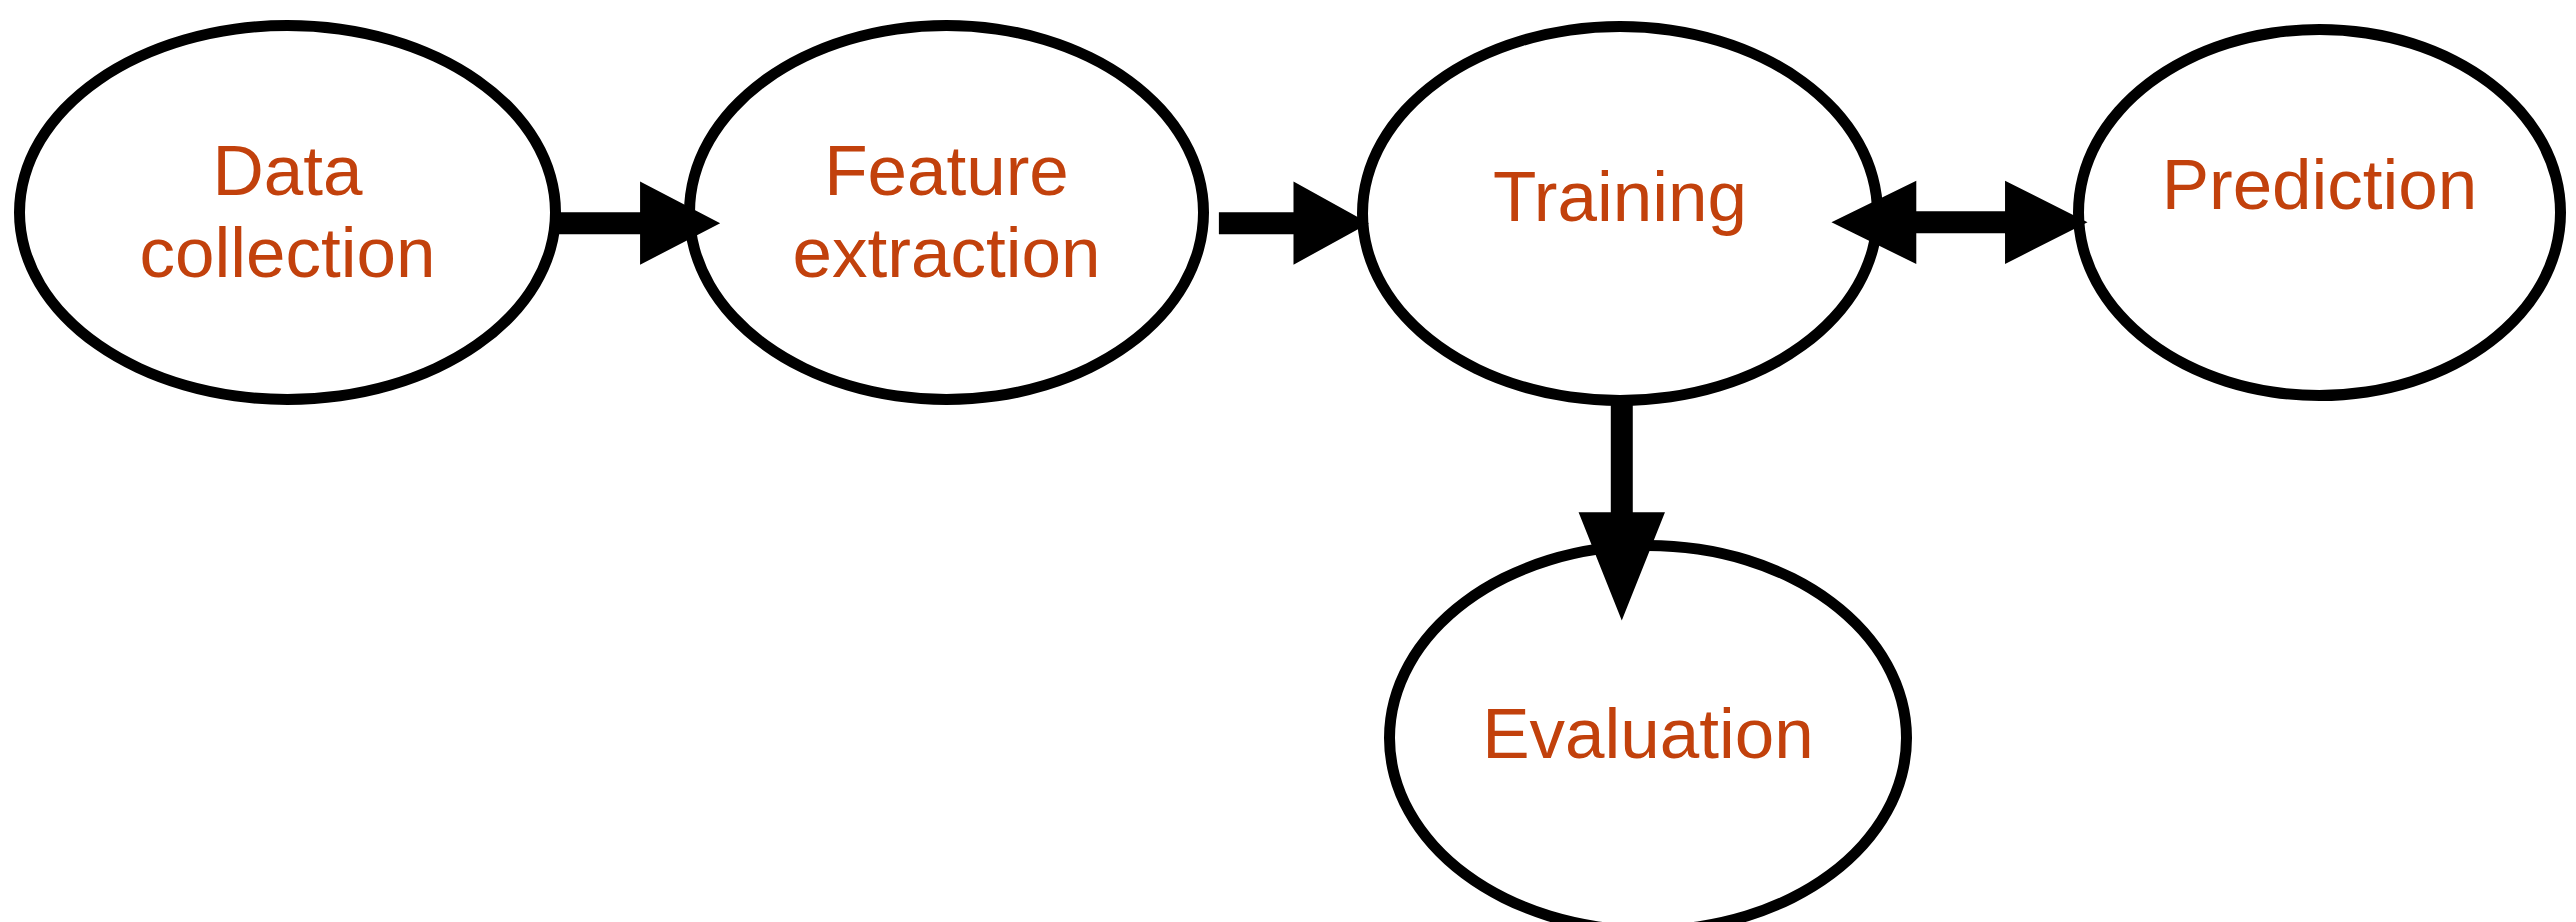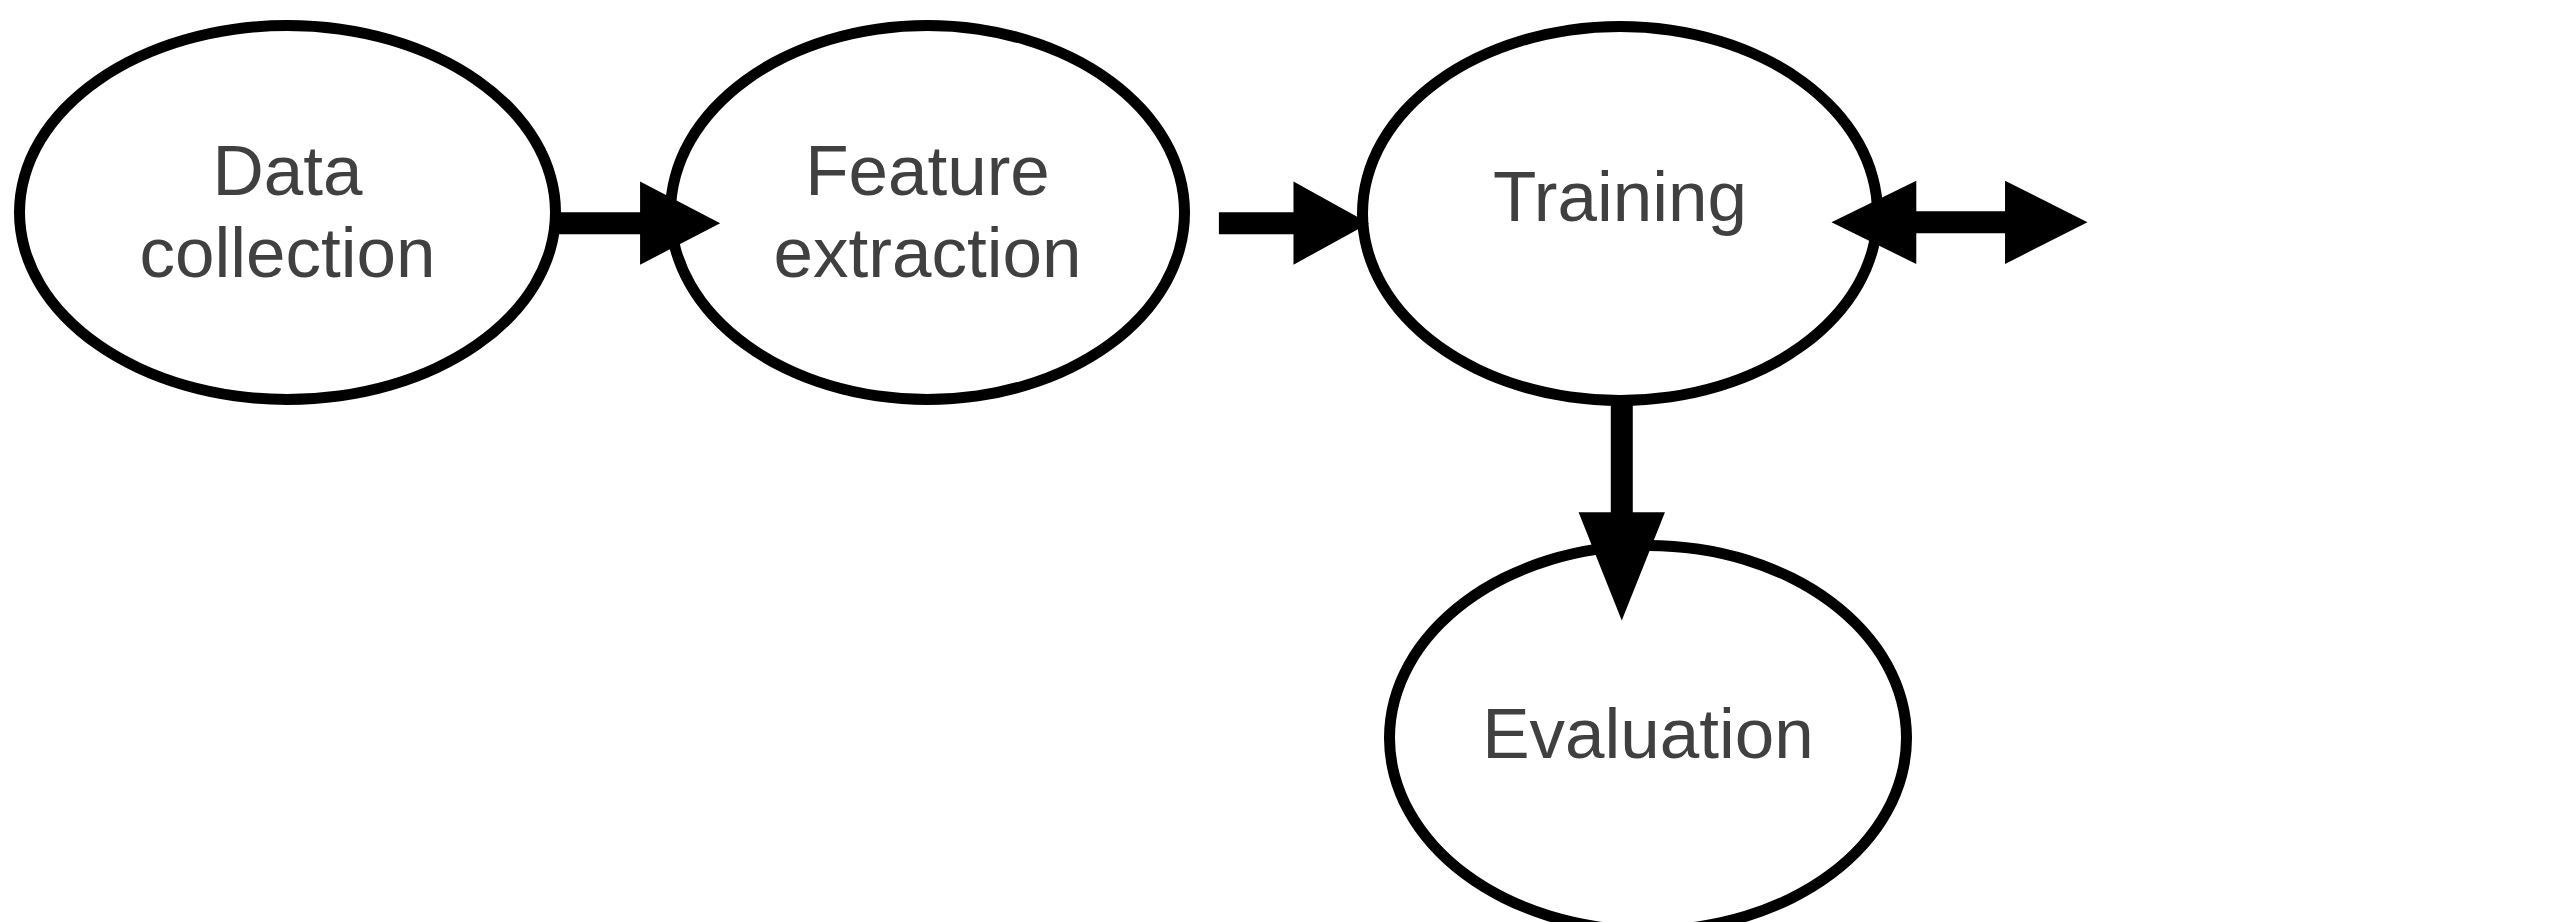--- a/index.html
+++ b/index.html
@@ -23,28 +23,28 @@
     border-radius: 50%;
     display: flex;
     align-items: center;
     justify-content: center;
     z-index: 1;
   }
   .node .label {
     display: block;
     white-space: pre-line;
     text-align: center;
-    color: #404040;
+    color: #c2410c;
     font-size: 71px;
     line-height: 1.16;
     letter-spacing: 0;
   }
   
   #node-data-collection   { left:   14px; top:  19.6px; width: 547px; height: 385px; }
-  #node-feature-extraction{ left:  665px; top:  19.6px; width: 525px; height: 385px; }
+  #node-feature-extraction{ left:  684px; top:  19.6px; width: 525px; height: 385px; }
   #node-training          { left: 1357px; top:  21px; width: 526px; height: 385px; }
   #node-prediction        { left: 2073px; top:  23.6px; width: 493px; height: 377px; }
   #node-evaluation        { left: 1384px; top: 540px; width: 528px; height: 396px; }
 
   
   #node-training .label   { transform: translateY(-15.7px); }
   #node-prediction .label { transform: translateY(-27.5px); }
   #node-evaluation .label { transform: translateY(-3.9px); }
 
   .edges {
@@ -73,20 +73,23 @@
 
   <div class="node" id="node-feature-extraction">
     <span class="label">Feature
 extraction</span>
   </div>
 
   <div class="node" id="node-training">
     <span class="label">Training</span>
   </div>
 
+  <div class="node" id="node-prediction">
+    <span class="label">Prediction</span>
+  </div>
 
   <div class="node" id="node-evaluation">
     <span class="label">Evaluation</span>
   </div>
 
   <svg class="edges" viewBox="0 0 3280 1175" xmlns="http://www.w3.org/2000/svg" aria-hidden="true">
 
     <polygon points="710,270 815,270 815,231 917,284 815,337 815,298 710,298"></polygon>
 
     <polygon points="1552,270 1647,270 1647,231 1743,284 1647,337 1647,298 1552,298"></polygon>

